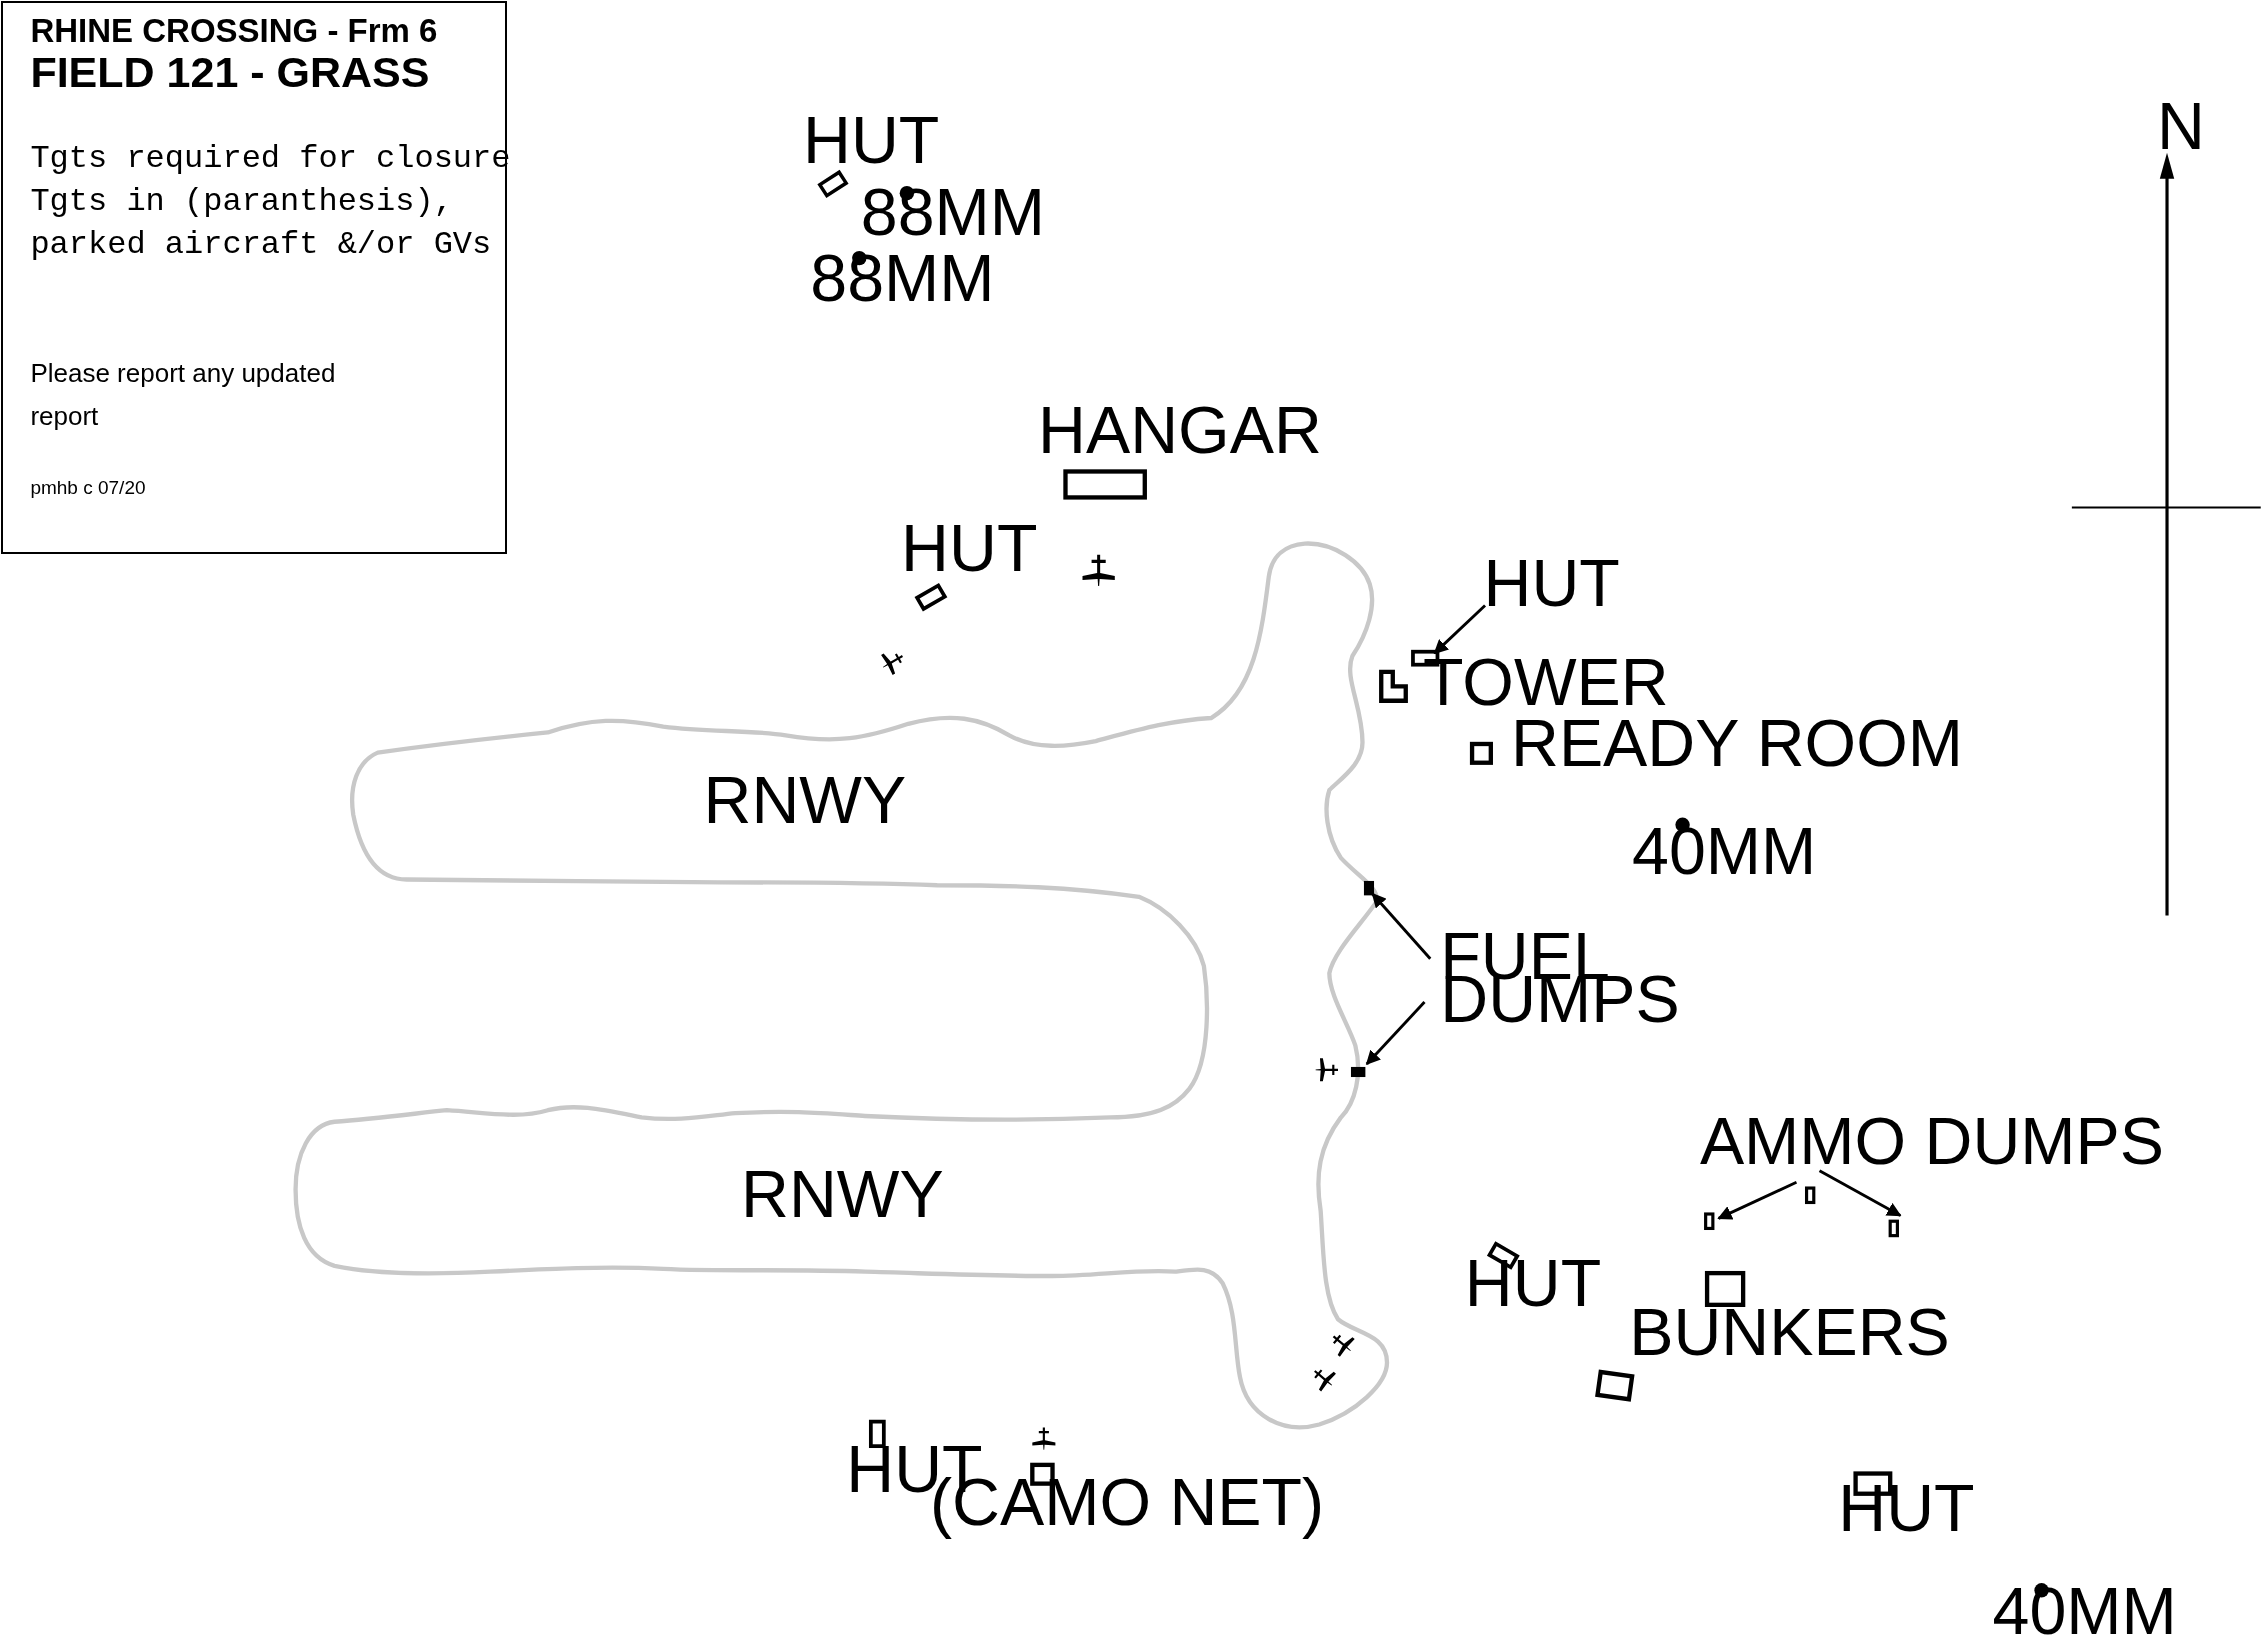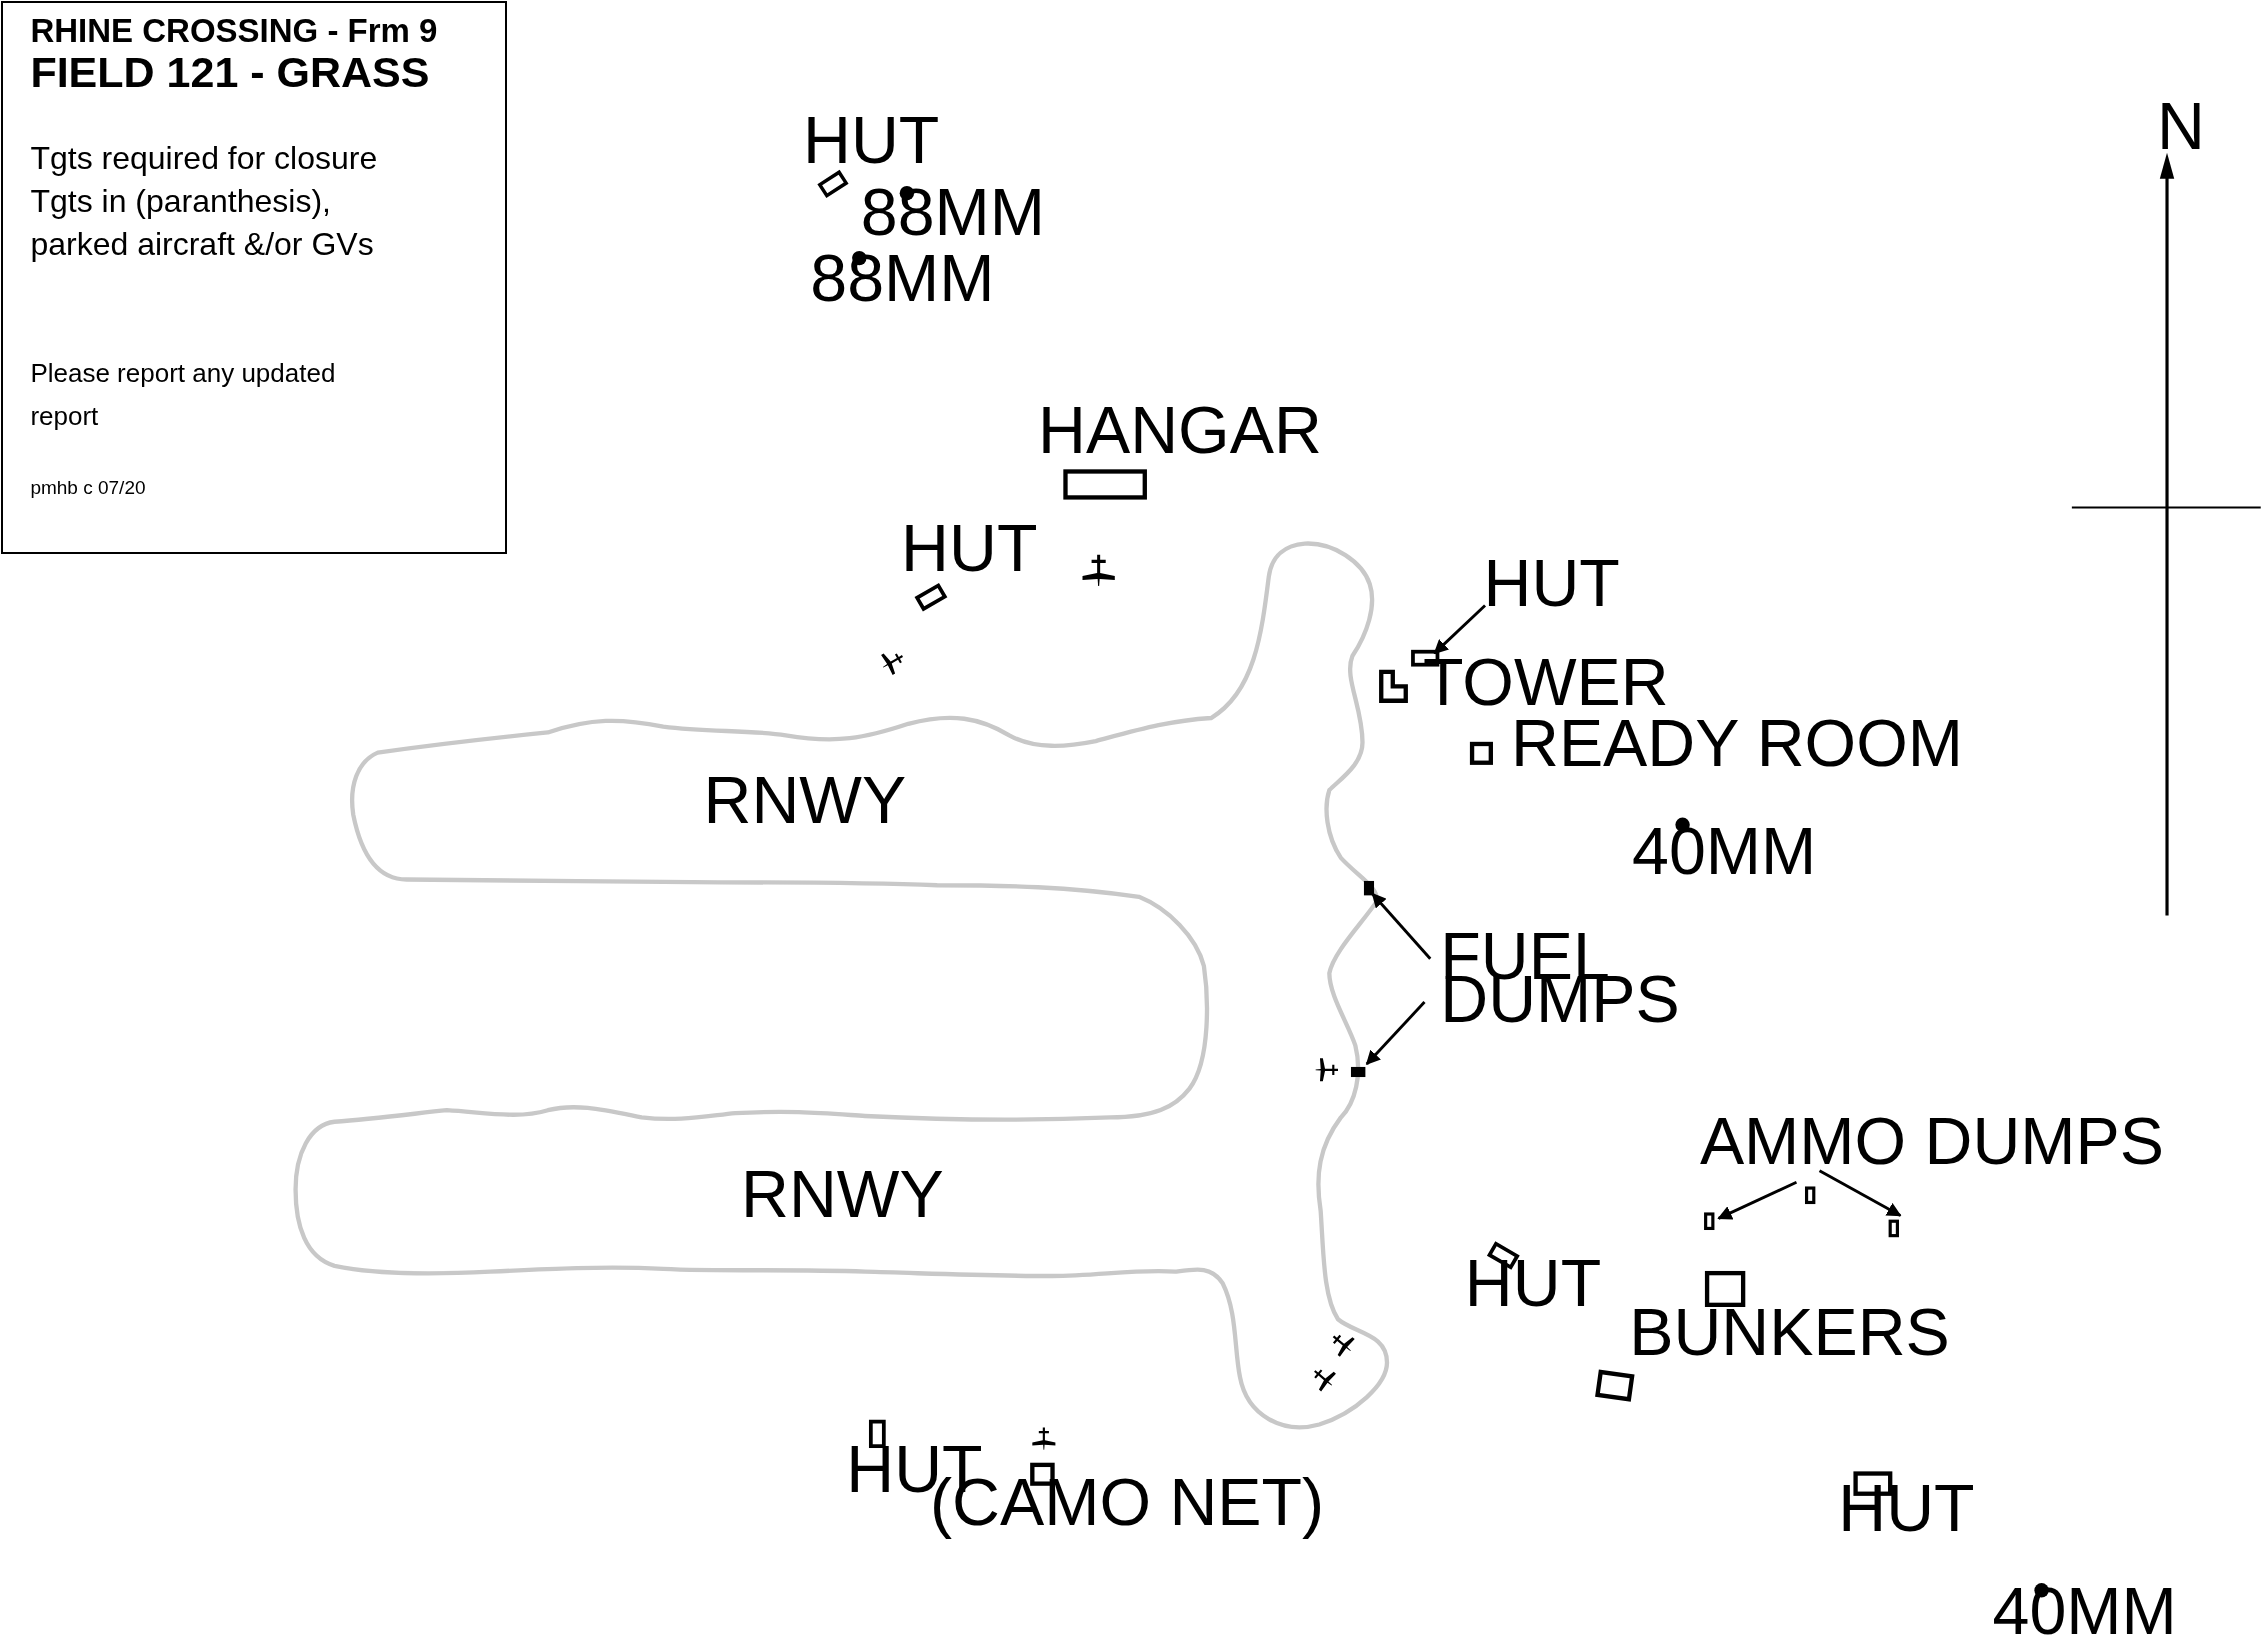--- a/index.html
+++ b/index.html
@@ -1,21 +1,21 @@
 <!DOCTYPE html>
 <html style="font-size:11.4px"><head>
 <meta charset="utf-8">
 <style>
   html, body { margin:0; padding:0; background:#ffffff; }
   body { width:2261px; height:1642px; position:relative; overflow:hidden; font-family:"Liberation Sans", sans-serif; color:#000; }
   #map { position:absolute; left:0; top:0; width:2261px; height:1642px; }
   .info-box { position:absolute; left:1.4px; top:1.4px; width:506px; height:553px; border:2.8px solid #000; box-sizing:border-box; background:#fff; }
   .info-box .t1 { position:absolute; left:27px; top:5.7px; font-size:33px; font-weight:bold; line-height:43px; white-space:nowrap; }
   .info-box .t2 { position:absolute; left:27px; top:48px; font-size:43px; font-weight:bold; line-height:43px; white-space:nowrap; }
-  .info-box .body { position:absolute; left:27px; top:134px; font-size:32px; line-height:43px; white-space:nowrap; }
+  .info-box .body { position:absolute; left:27px; top:134px; font-size:32px; line-height:43px; white-space:nowrap;font-family:Liberation Mono, monospace; }
   .info-box .body2 { position:absolute; left:27px; top:349px; font-size:26px; line-height:43px; white-space:nowrap; }
   .info-box .credit { position:absolute; left:27px; top:474px; font-size:19px; white-space:nowrap; }
   .lbl { font-family:"Liberation Sans", sans-serif; font-size:46px; fill:#000; }
   .outline { fill:none; stroke:#c8c8c8; stroke-width:3; stroke-linejoin:round; }
   .arrow-line { stroke:#000; stroke-width:2; fill:none; }
 </style>
 </head>
 <body>
 
 <svg id="map" viewBox="0 0 3174 2305" xmlns="http://www.w3.org/2000/svg">
@@ -100,21 +100,21 @@
     <g>
       <line x1="1503" y1="120" x2="1503" y2="635" stroke="#000" stroke-width="2.2"></line>
       <path d="M1498,124 L1503,106 L1508,124 Z" fill="#000"></path>
       <line x1="1437" y1="352" x2="1568" y2="352" stroke="#000" stroke-width="1.5"></line>
       <text class="lbl" font-size="20" x="1496" y="103">N</text>
     </g>
   </g>
 </svg>
 
 <div class="info-box">
-  <div class="t1">RHINE CROSSING - Frm 9</div>
+  <div class="t1">RHINE CROSSING - Frm 6</div>
   <div class="t2">FIELD 121 - GRASS</div>
   <div class="body">
     <div>Tgts required for closure</div>
     <div>Tgts in (paranthesis),</div>
     <div>parked aircraft &amp;/or GVs</div>
   </div>
   <div class="body2">
     <div>Please report any updated</div>
     <div>report</div>
   </div>

